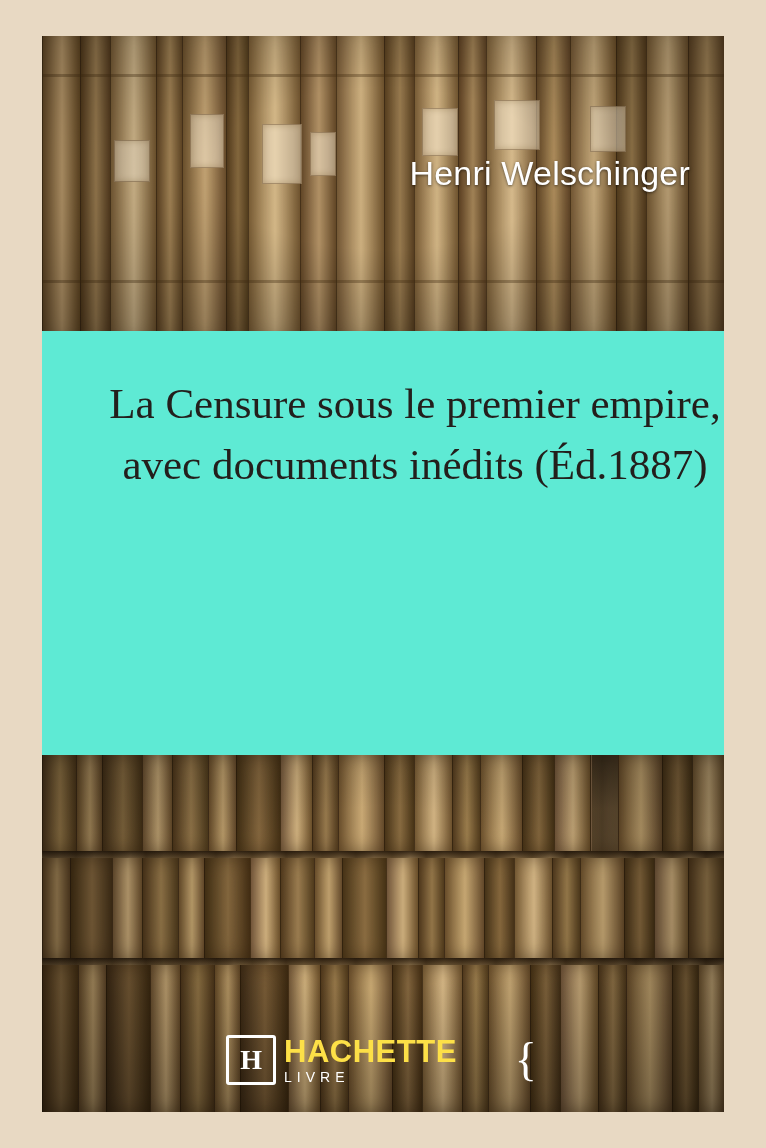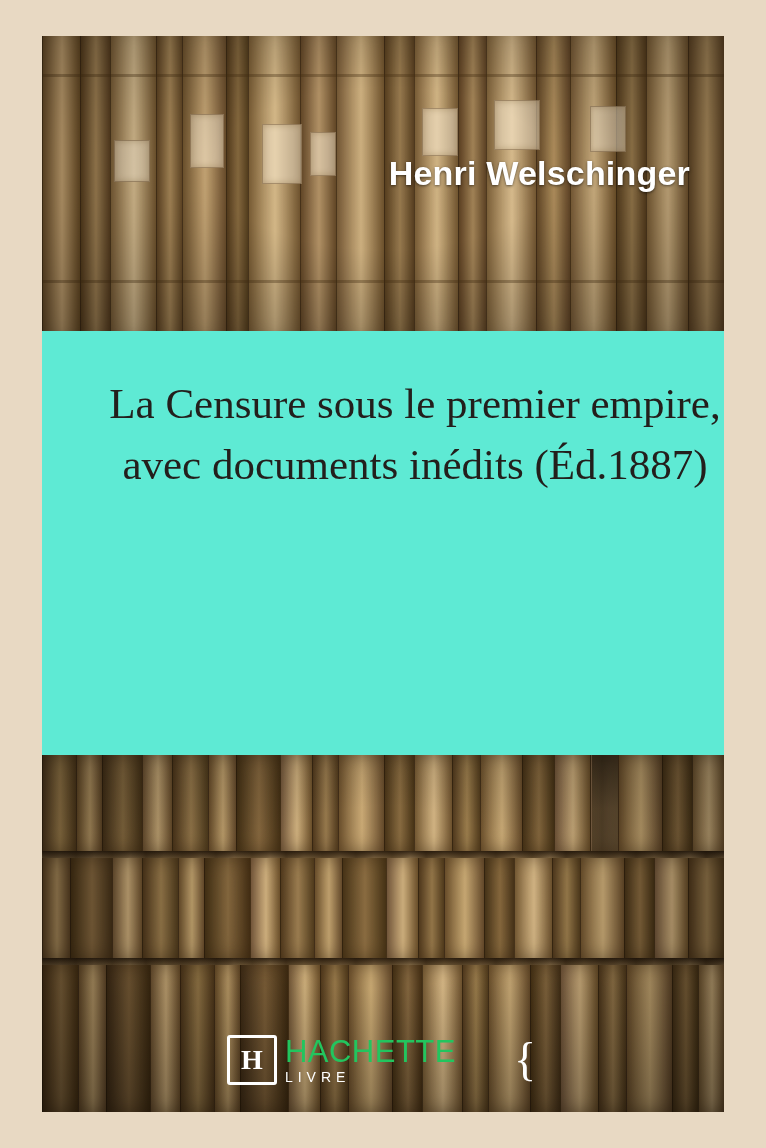--- a/index.html
+++ b/index.html
@@ -90,21 +90,21 @@
     background: radial-gradient(ellipse at 50% 45%, rgba(0,0,0,0) 35%, rgba(0,0,0,0.35) 100%);
   }
 
   
   .author {
     position: absolute;
     right: 34px;
     top: 118px;
     color: #ffffff;
     font-size: 34px;
-    font-weight: bold;
+    font-weight: normal;
     letter-spacing: 0.2px;
     text-shadow: 0 1px 3px rgba(0,0,0,0.55);
     font-family: "Liberation Sans", sans-serif;
     z-index: 5;
   }
 
   
   .title-area {
     position: absolute;
     left: 0;
@@ -204,23 +204,23 @@
     font-size: 28px;
     font-weight: bold;
     line-height: 1;
   }
   .hachette .words {
     display: flex;
     flex-direction: column;
     line-height: 1;
   }
   .hachette .w1 {
-    color: #22c55e;
+    color: #fde047;
     font-size: 31px;
-    font-weight: normal;
+    font-weight: bold;
     letter-spacing: 0.5px;
   }
   .hachette .w2 {
     color: #ffffff;
     font-size: 14px;
     letter-spacing: 5px;
     margin-top: 3px;
   }
   .bnf {
     display: flex;

